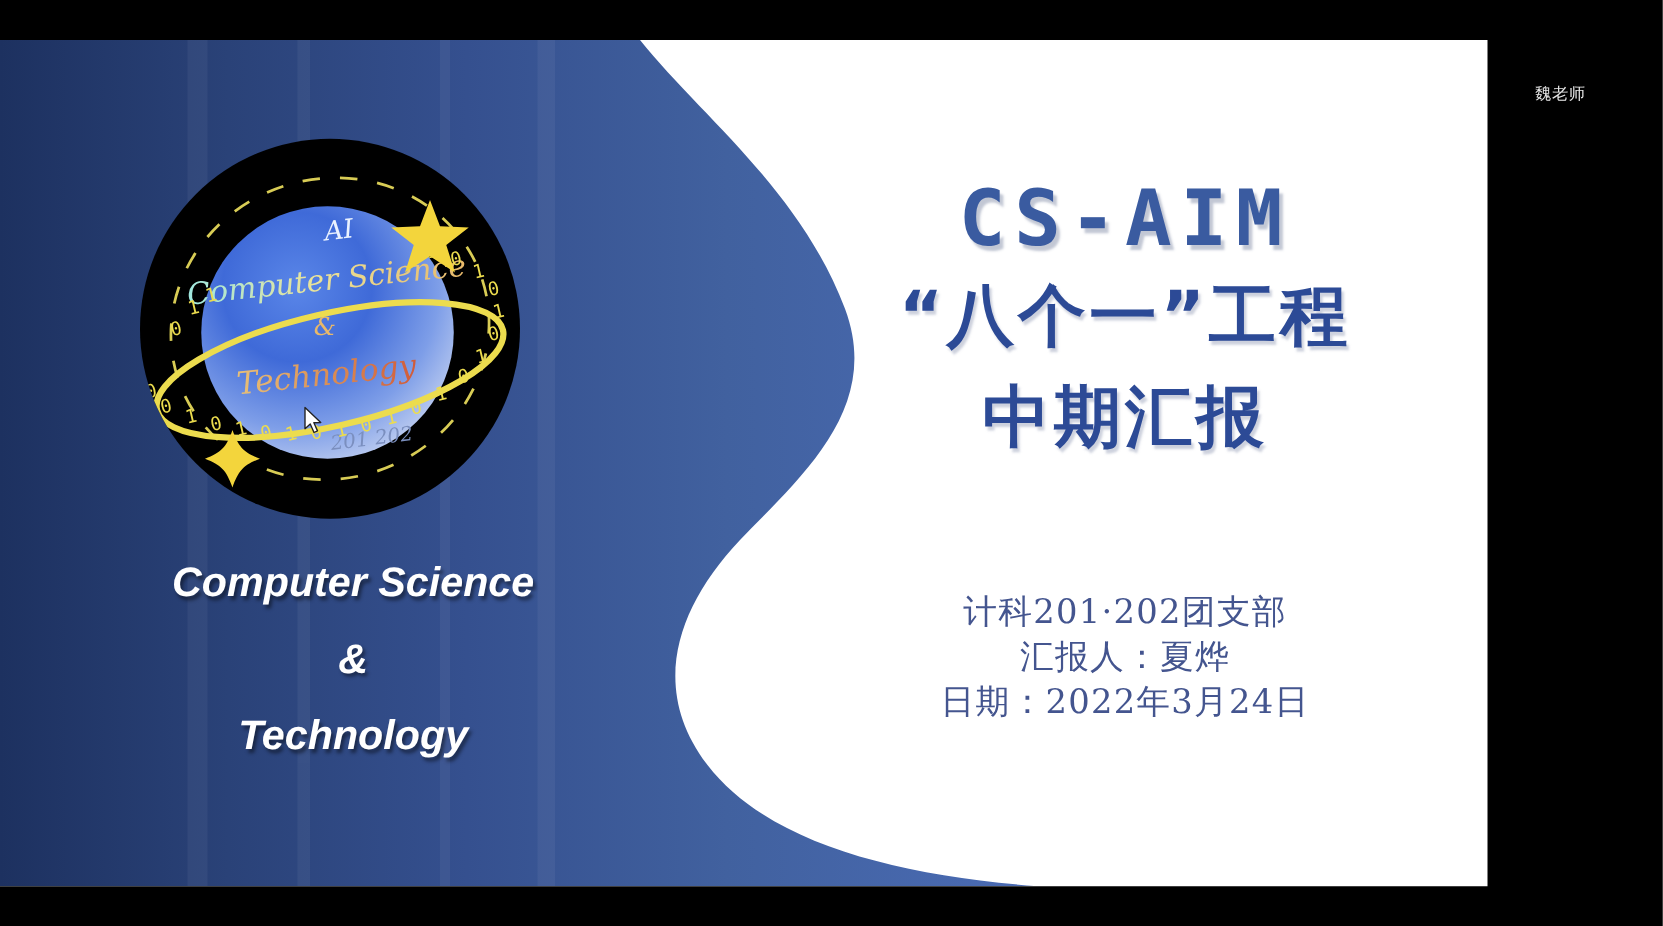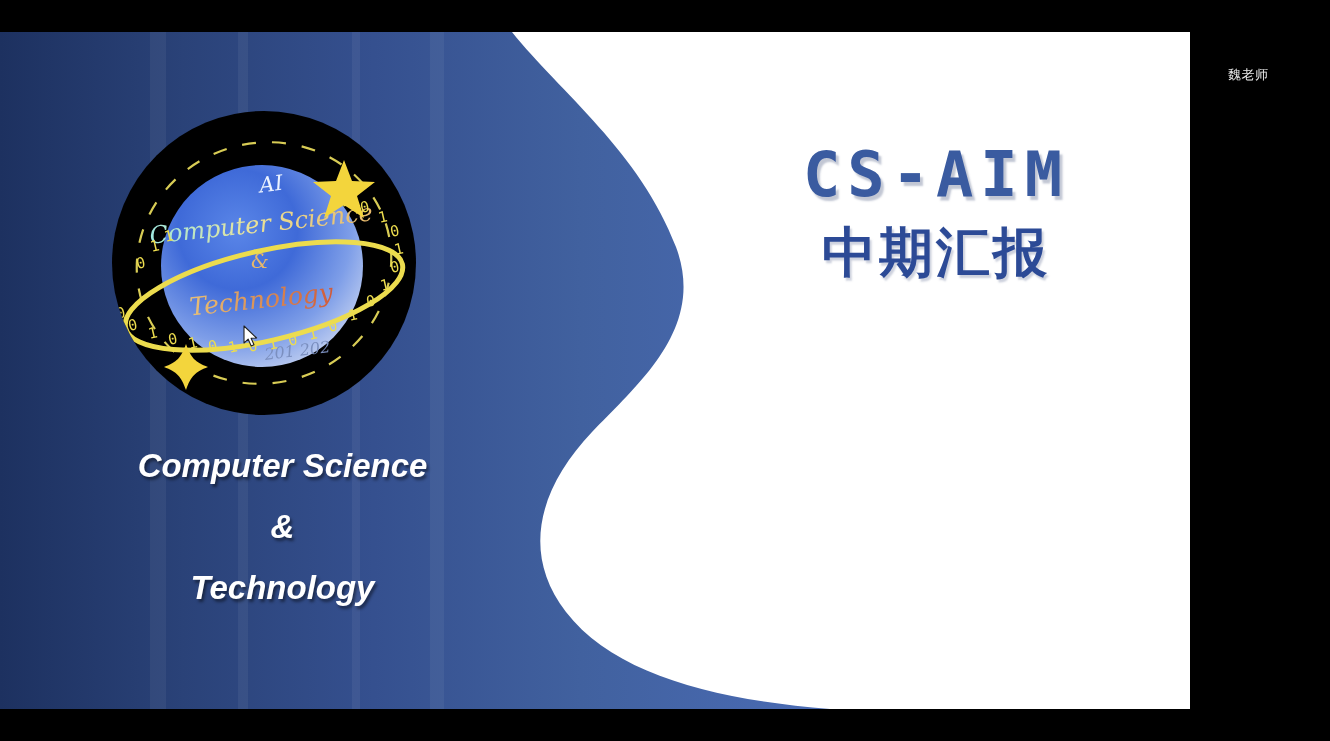--- a/index.html
+++ b/index.html
@@ -76,21 +76,21 @@
     font-weight: bold;
     font-size: 33px;
     line-height: 61px;
     text-shadow: 2px 3px 3px rgba(0,0,0,0.45);
   }
   #dept-caption .cap-line { display: block; white-space: nowrap; }
 
   
   #headline-block {
     position: absolute;
-    left: 656px;
+    left: 620px;
     top: 110px;
     width: 560px;
     text-align: center;
   }
 
   .brand {
     font-family: "DejaVu Sans Mono", monospace;
     font-weight: bold;
     font-size: 62px;
     letter-spacing: 7px;
@@ -261,23 +261,29 @@
     </div>
 
     <div id="dept-caption">
       <span class="cap-line">Computer Science</span>
       <span class="cap-line">&amp;</span>
       <span class="cap-line">Technology</span>
     </div>
 
     <div id="headline-block">
       <div class="brand">CS-AIM</div>
+      <div class="title-cn">“八个一”工程</div>
       <div class="title-cn">中期汇报</div>
     </div>
 
+    <div id="meta-block">
+      <div class="meta-line">计科201·202团支部</div>
+      <div class="meta-line">汇报人：夏烨</div>
+      <div class="meta-line">日期：2022年3月24日</div>
+    </div>
 
   </div>
 
   <div id="cursor">
     <svg width="18" height="24" viewBox="0 0 18 24" xmlns="http://www.w3.org/2000/svg">
       <path d="M 1 1 L 1 18 L 5.2 14.2 L 8.2 21 L 11 19.7 L 8.1 13.2 L 13.6 13 Z" fill="#ffffff" stroke="#222222" stroke-width="1.1" stroke-linejoin="round"></path>
     </svg>
   </div>
 
 </div>

